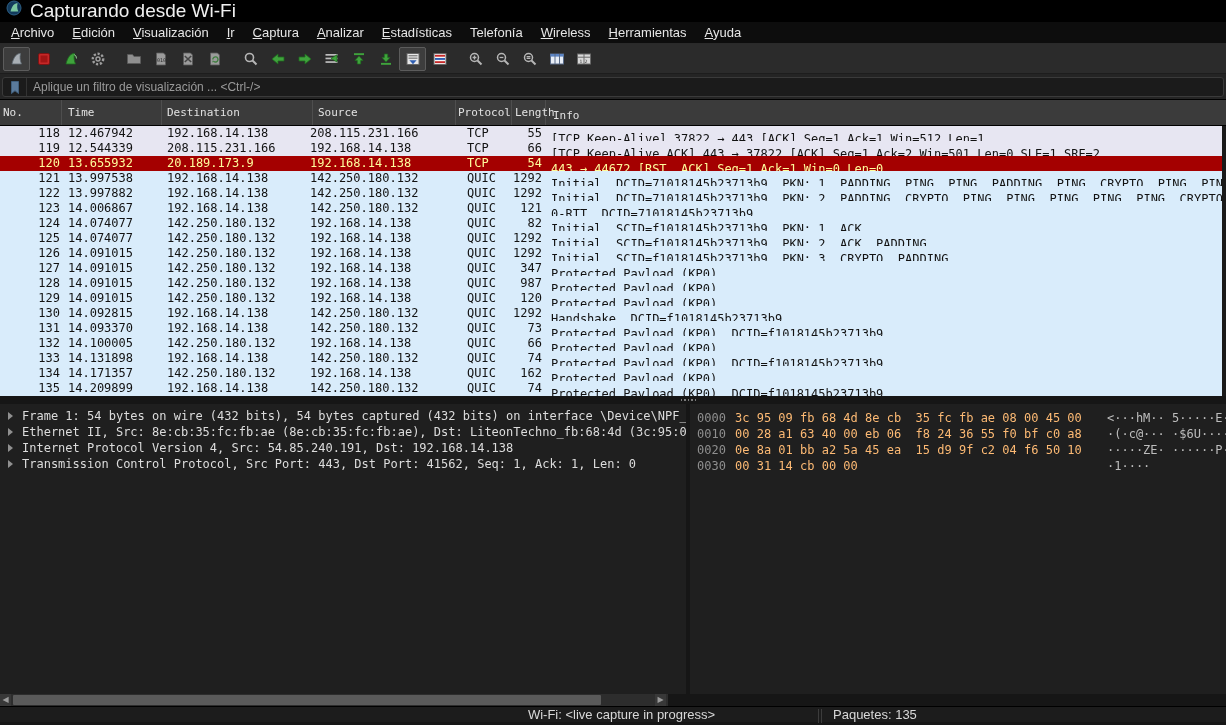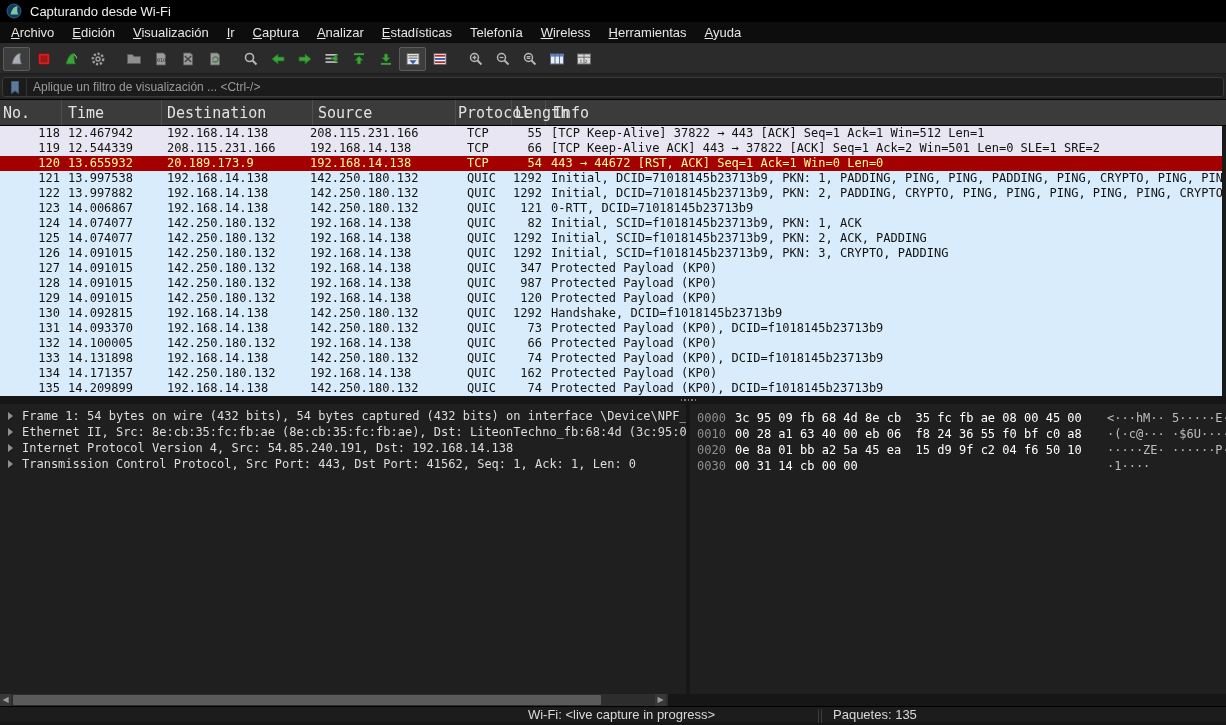--- a/index.html
+++ b/index.html
@@ -1,22 +1,22 @@
 <!DOCTYPE html>
 <html style="--titlebar-bg: #000000; --menubar-bg: #0d0d0d; --toolbar-bg: #2b2b2b; --filter-input-bg: #1b1b1b; --placeholder-fg: #9a9a9a; --header-bg: #3b3b3b; --row-tcp-bg: #e7e6f2; --row-tcp-fg: #121212; --row-bad-bg: #a40000; --row-bad-fg: #fffc9c; --row-quic-bg: #d9ecfb; --row-quic-fg: #121212; --pane-bg: #1f1f1f; --pane-fg: #dcdcdc; --offset-fg: #8f8f8f; --status-bg: #1c1c1c; --accent-green: #3fa33c; --bookmark-blue: #5b7b9c;"><head>
 <meta charset="utf-8">
 <style>
   * { margin:0; padding:0; box-sizing:border-box; }
   html,body { width:1226px; height:725px; overflow:hidden; background:#161616;
               font-family:"Liberation Sans","DejaVu Sans",sans-serif; }
   .mono { font-family:"DejaVu Sans Mono","Liberation Mono",monospace; }
 
   
-  .titlebar { height:22px; background:var(--titlebar-bg); display:flex; align-items:center;
-              color:#f0f0f0; font-size:13px; }
+  .titlebar { height:22px; background:var(--titlebar-bg); display:flex; 
+              color:#f0f0f0; font-size:19px; }
   .titlebar svg { margin:0 8px 0 6px; }
 
   
   .menubar { height:22px; background:var(--menubar-bg); display:flex; align-items:center;
              color:#e6e6e6; font-size:13px; border-bottom:1px solid #2a2a2a; padding-left:2px; }
   .menu-item { padding:2px 9px; cursor:default; }
   .menu-item u { text-decoration:underline; }
 
   
   .toolbar { height:30px; background:var(--toolbar-bg); display:flex; align-items:center;
@@ -31,58 +31,58 @@
   .filter-wrap { height:20px; background:var(--filter-input-bg); border:1px solid #3a3a3a;
                  border-radius:3px; display:flex; align-items:center; }
   .filter-bm { width:24px; height:100%; display:flex; align-items:center; justify-content:center;
                border-right:1px solid #333; }
   .filter-wrap input { flex:1; background:transparent; border:none; outline:none;
                        color:#14b8a6; font-size:12px; padding:0 6px; }
   .filter-wrap input::placeholder { color:var(--placeholder-fg); opacity:1; }
 
   
   .plist-header { height:26px; background:var(--header-bg); display:flex; align-items:center;
-                  color:#e2e2e2; font-size:15px; border-bottom:1px solid #000; }
+                  color:#e2e2e2; font-size:11px; border-bottom:1px solid #000; }
   .hc { height:100%; display:flex; align-items:center; border-right:1px solid #4e4e4e; }
   .plist-body { height:270px; overflow:hidden; position:relative; background:#d9ecfb; }
   .plist-body::after { content:""; position:absolute; right:0; top:0; width:4px; height:100%;
                        background:#1a1a1a; }
   .prow { display:flex; height:15px; line-height:15px; font-size:12px; white-space:pre;
           overflow:hidden; }
   .r-lav  { background:var(--row-tcp-bg);  color:var(--row-tcp-fg); }
   .r-bad  { background:var(--row-bad-bg);  color:var(--row-bad-fg); }
   .r-quic { background:var(--row-quic-bg); color:var(--row-quic-fg); }
   .c0 { width:62px;  text-align:right; padding-right:2px; }
   .c1 { width:100px; padding-left:6px; }
   .c2 { width:143px; padding-left:5px; }
   .c3 { width:151px; padding-left:5px; }
   .c4 { width:56px;  padding-left:11px; }
   .c5 { width:34px;  text-align:right; padding-right:4px; }
-  .c6 { flex:1; padding-left:5px; overflow:hidden; }
+  .c6 { flex:1; padding-left:5px; overflow:hidden;margin-top:6px; }
   .hc.c0 { text-align:left; padding-left:3px; }
   .hc.c4 { padding-left:2px; }  .hc.c5 { text-align:left; padding-left:3px; }
   .hc.c6 { padding-left:7px; border-right:none; }
 
   
   .bottom { height:310px; background:#161616; position:relative; padding-top:8px;
             display:flex; }
   .split-dots { position:absolute; left:681px; top:3px; width:17px; height:2px;
                 background:repeating-linear-gradient(90deg,#7a7a7a 0 1.5px,transparent 1.5px 3.5px); }
   .detail-col { width:686px; display:flex; flex-direction:column; }
   .detail-content { height:290px; background:var(--pane-bg); color:var(--pane-fg);
                     font-size:12px; padding-top:4px; overflow:hidden; }
   .dline { height:16px; display:flex; align-items:center; white-space:pre; overflow:hidden; }
   .tri { width:0; height:0; border-left:5px solid #909090; border-top:4px solid transparent;
          border-bottom:4px solid transparent; margin:0 9px 0 8px; flex:none; }
   .splitter { width:4px; background:#161616; }
   .hex-pane { flex:1; height:290px; background:var(--pane-bg); font-size:12px;
               padding:6px 0 0 7px; white-space:pre; overflow:hidden; }
   .hexrow { height:16px; line-height:16px; }
   .hx-off { display:inline-block; width:38px; color:var(--offset-fg); }
-  .hx-bytes { display:inline-block; width:372px; color:#ffffff; }
+  .hx-bytes { display:inline-block; width:372px; color:#fdba74; }
   .hx-ascii { color:#bdbdbd; }
 
   
   .hsb { width:668px; height:12px; background:#2d2d2d; position:relative; }
   .hsb-btn { position:absolute; top:0; width:11px; height:12px; background:#383838;
              color:#9a9a9a; font-size:8px; line-height:12px; text-align:center; }
   .hsb-btn.left { left:0; } .hsb-btn.right { left:655px; }
   .hsb-thumb { position:absolute; left:13px; top:1px; width:588px; height:10px;
                background:#5a5a5a; border-radius:1px; }
 

